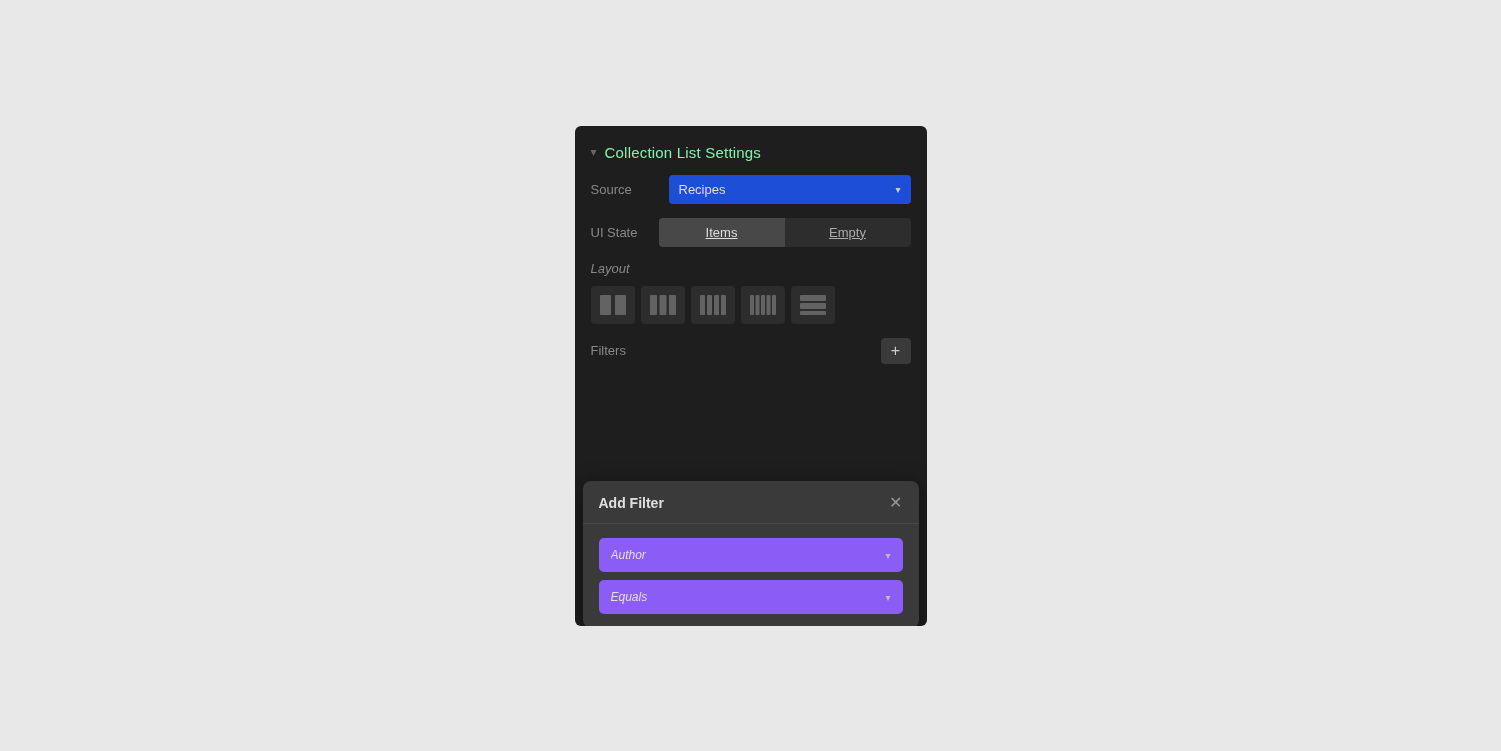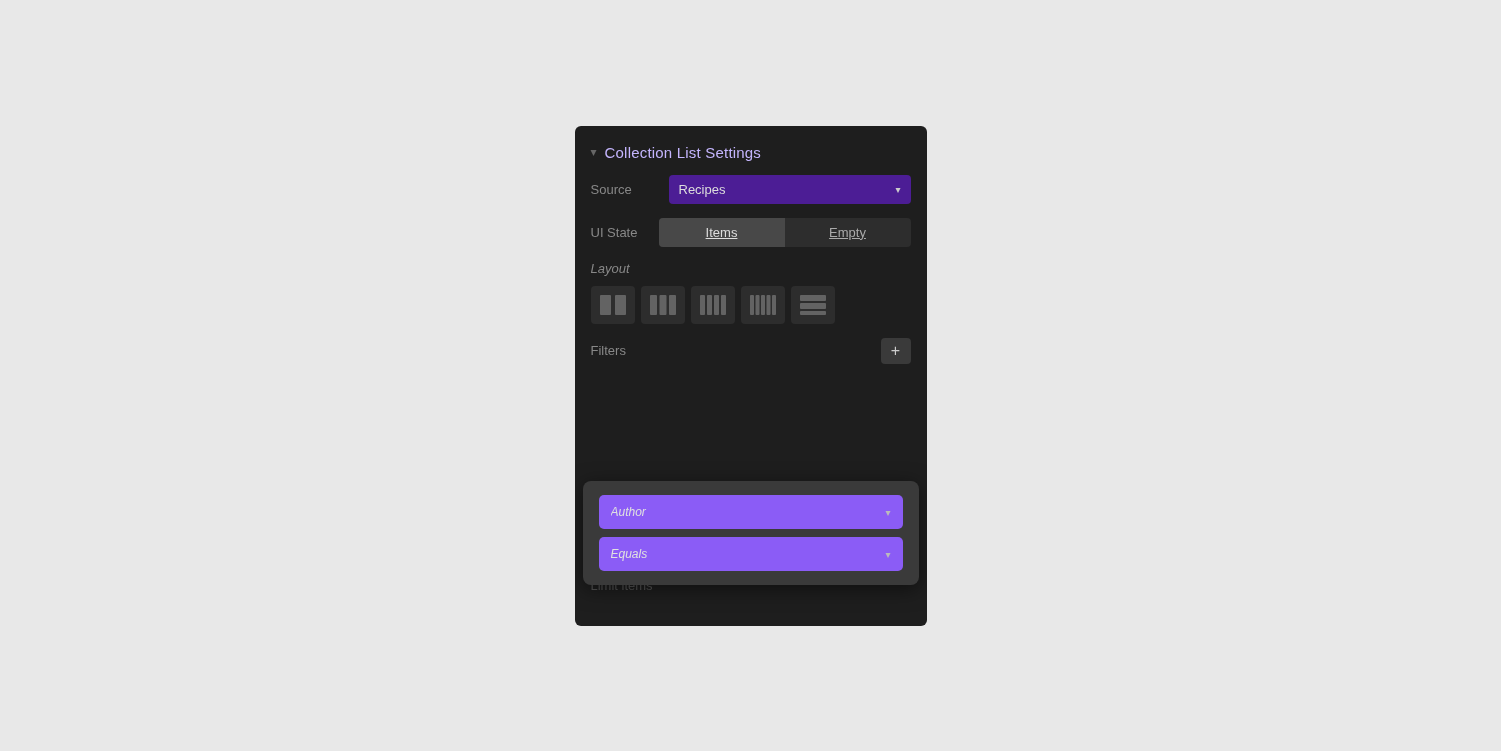--- a/index.html
+++ b/index.html
@@ -28,21 +28,21 @@
       padding: 18px 16px 14px;
       gap: 8px;
     }
 
     .panel-header-chevron {
       color: #666;
       font-size: 12px;
     }
 
     .panel-title {
-      color: #c4b5fd;
+      color: #86efac;
       font-size: 15px;
       font-weight: 500;
       letter-spacing: 0.2px;
     }
 
     .panel-body {
       padding: 0 16px 28px;
     }
 
     .field-row {
@@ -59,21 +59,21 @@
       flex-shrink: 0;
     }
 
     .select-wrapper {
       flex: 1;
       position: relative;
     }
 
     .select-wrapper select {
       width: 100%;
-      background: #4c1d95;
+      background: #1d4ed8;
       border: none;
       border-radius: 4px;
       color: #ddd;
       font-size: 13px;
       padding: 7px 30px 7px 10px;
       appearance: none;
       -webkit-appearance: none;
       cursor: pointer;
       outline: none;
     }
@@ -346,20 +346,24 @@
 
       </div>
     </div>
 
     <div class="filters-row">
       <span class="filters-label">Filters</span>
       <button class="add-filter-btn">+</button>
     </div>
 
     <div class="modal-overlay">
+      <div class="modal-header">
+        <span class="modal-title">Add Filter</span>
+        <button class="modal-close">✕</button>
+      </div>
 
       <div class="modal-body">
 
         <div class="modal-select-wrapper">
           <select>
             <option>Author</option>
             <option>Title</option>
             <option>Date</option>
             <option>Category</option>
           </select>

